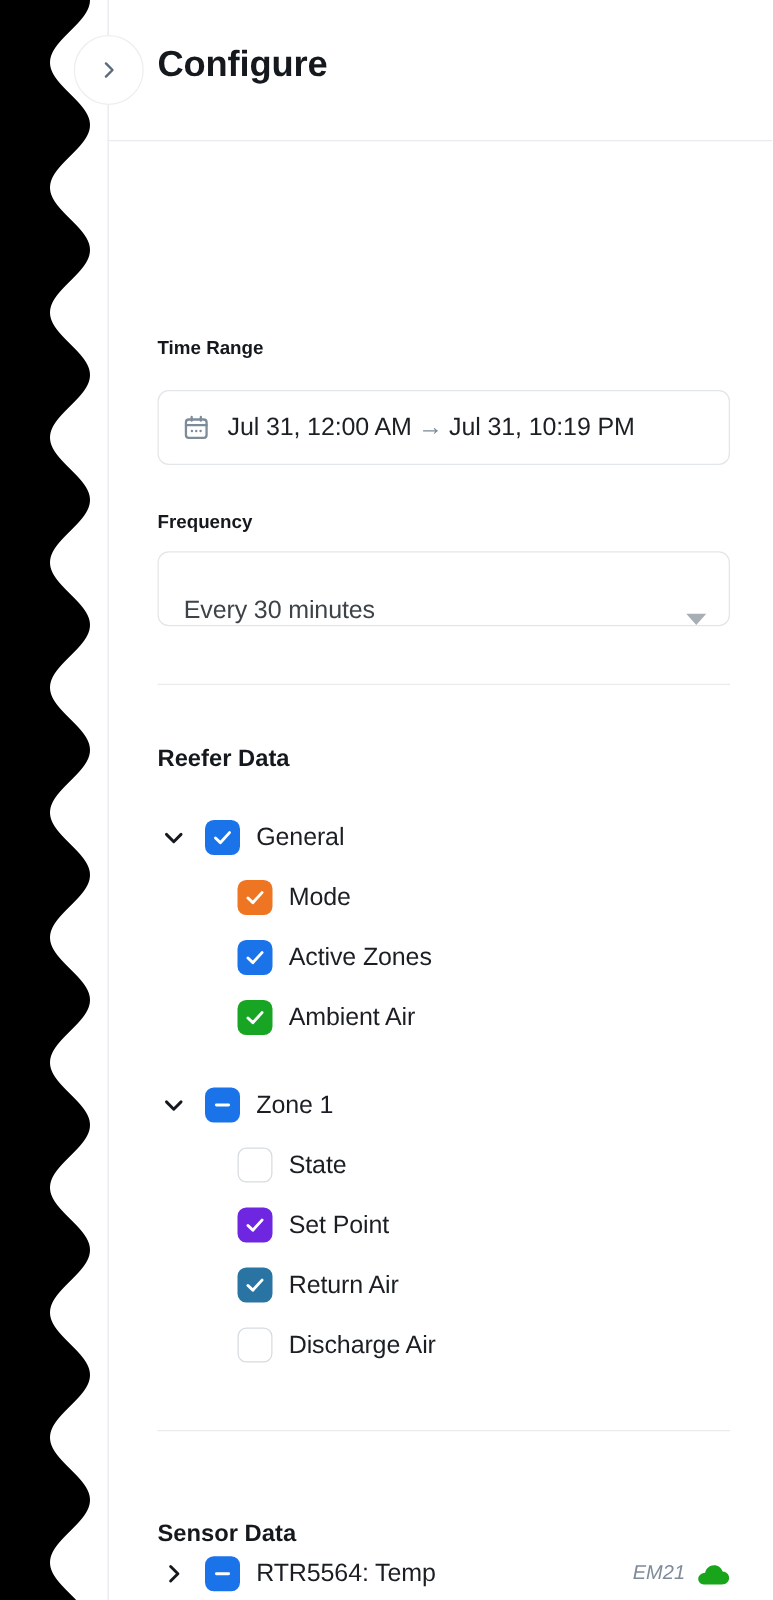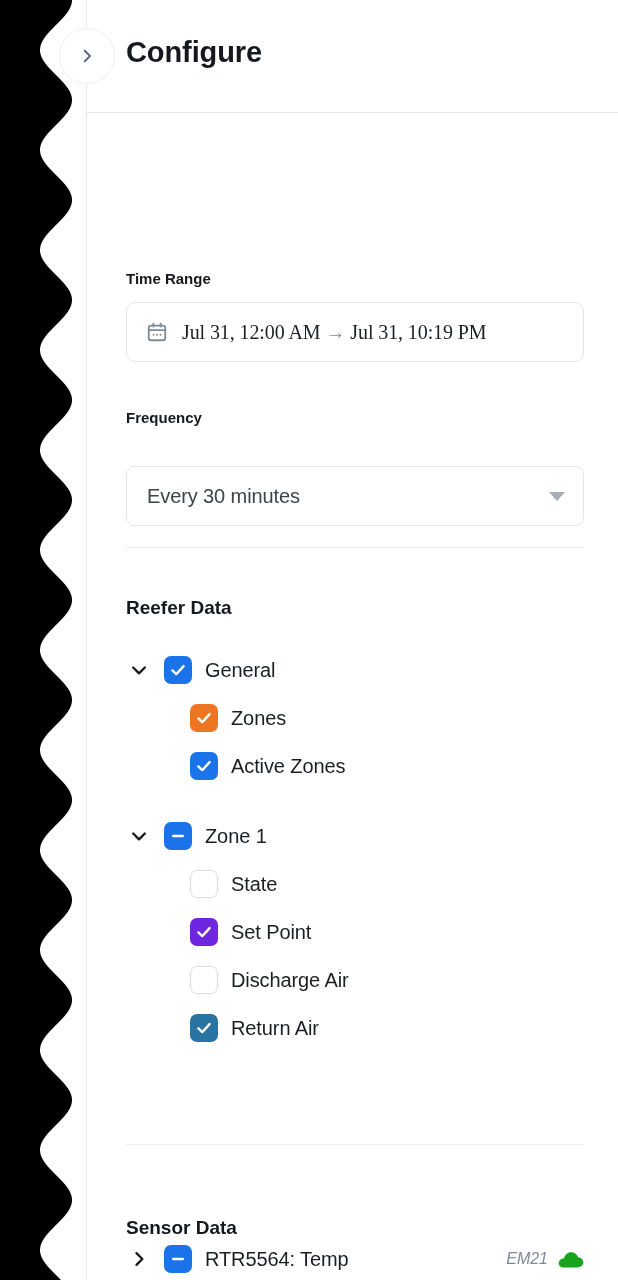--- a/index.html
+++ b/index.html
@@ -89,33 +89,33 @@
     height: 60px;
     border: 1px solid #e3e6e9;
     border-radius: 9px;
     box-sizing: border-box;
     background: #ffffff;
     display: flex;
     align-items: center;
     cursor: pointer;
   }
   #time-range-label { left: 39px; top: 157px; }
-  #time-range-box { top: 189px; font-family: Liberation Serif, serif; }
+  #time-range-box { top: 199px; }
   #calendar-icon { margin-left: 19px; display: flex; align-items: center; }
   #time-range-value {
     margin-left: 14px;
     font-size: 20px;
     color: #1c2024;
     white-space: nowrap;
     letter-spacing: -0.1px;
   }
   .range-arrow { color: #7e8b99; padding: 0 5px; }
 
   #frequency-label { left: 39px; top: 296px; }
-  #frequency-box { top: 353px; }
+  #frequency-box { top: 328px; align-items: flex-end; }
   #frequency-value {
     margin-left: 20px;
     font-size: 20px;
     color: #3d4348;
     letter-spacing: -0.1px;
   }
   #frequency-caret {
     position: absolute;
     right: 18px;
     width: 0; height: 0;
@@ -277,29 +277,37 @@
               </svg>
             </span>
             <span class="tree-label">General</span>
           </div>
           <div class="tree-row child-row">
             <span class="cb" style="background: rgb(238, 118, 34);">
               <svg width="18" height="18" viewBox="0 0 24 24" fill="none" stroke="#ffffff" stroke-width="3.1" stroke-linecap="round" stroke-linejoin="round">
                 <polyline points="4.5 12.5 9.7 17.5 19.5 6.8"></polyline>
               </svg>
             </span>
-            <span class="tree-label">Zones</span>
+            <span class="tree-label">Mode</span>
           </div>
           <div class="tree-row child-row">
             <span class="cb" style="background: rgb(26, 115, 232);">
               <svg width="18" height="18" viewBox="0 0 24 24" fill="none" stroke="#ffffff" stroke-width="3.1" stroke-linecap="round" stroke-linejoin="round">
                 <polyline points="4.5 12.5 9.7 17.5 19.5 6.8"></polyline>
               </svg>
             </span>
             <span class="tree-label">Active Zones</span>
+          </div>
+          <div class="tree-row child-row">
+            <span class="cb" style="background: rgb(24, 165, 36);">
+              <svg width="18" height="18" viewBox="0 0 24 24" fill="none" stroke="#ffffff" stroke-width="3.1" stroke-linecap="round" stroke-linejoin="round">
+                <polyline points="4.5 12.5 9.7 17.5 19.5 6.8"></polyline>
+              </svg>
+            </span>
+            <span class="tree-label">Ambient Air</span>
           </div>
         </div>
         <div class="tree-group" style="margin-top: 22px;">
           <div class="tree-row group-row">
             <span class="twisty">
               <span>
                 <svg width="20" height="20" viewBox="0 0 24 24" fill="none" stroke="#15191e" stroke-width="2.8" stroke-linecap="round" stroke-linejoin="round">
                   <polyline points="5 9 12 16 19 9"></polyline>
                 </svg>
               </span>
@@ -317,30 +325,30 @@
           </div>
           <div class="tree-row child-row">
             <span class="cb" style="background: rgb(111, 38, 224);">
               <svg width="18" height="18" viewBox="0 0 24 24" fill="none" stroke="#ffffff" stroke-width="3.1" stroke-linecap="round" stroke-linejoin="round">
                 <polyline points="4.5 12.5 9.7 17.5 19.5 6.8"></polyline>
               </svg>
             </span>
             <span class="tree-label">Set Point</span>
           </div>
           <div class="tree-row child-row">
+            <span class="cb" style="background: rgb(42, 116, 163);">
+              <svg width="18" height="18" viewBox="0 0 24 24" fill="none" stroke="#ffffff" stroke-width="3.1" stroke-linecap="round" stroke-linejoin="round">
+                <polyline points="4.5 12.5 9.7 17.5 19.5 6.8"></polyline>
+              </svg>
+            </span>
+            <span class="tree-label">Return Air</span>
+          </div>
+          <div class="tree-row child-row">
             <span class="cb unchecked"></span>
             <span class="tree-label">Discharge Air</span>
-          </div>
-          <div class="tree-row child-row">
-            <span class="cb" style="background: rgb(42, 116, 163);">
-              <svg width="18" height="18" viewBox="0 0 24 24" fill="none" stroke="#ffffff" stroke-width="3.1" stroke-linecap="round" stroke-linejoin="round">
-                <polyline points="4.5 12.5 9.7 17.5 19.5 6.8"></polyline>
-              </svg>
-            </span>
-            <span class="tree-label">Return Air</span>
           </div>
         </div>
       </div>
 
     <div id="divider-2" class="divider"></div>
 
     <div id="sensor-data-title" class="section-title">Sensor Data</div>
     <div id="sensor-tree">
         <div class="tree-row group-row">
           <span class="twisty">

